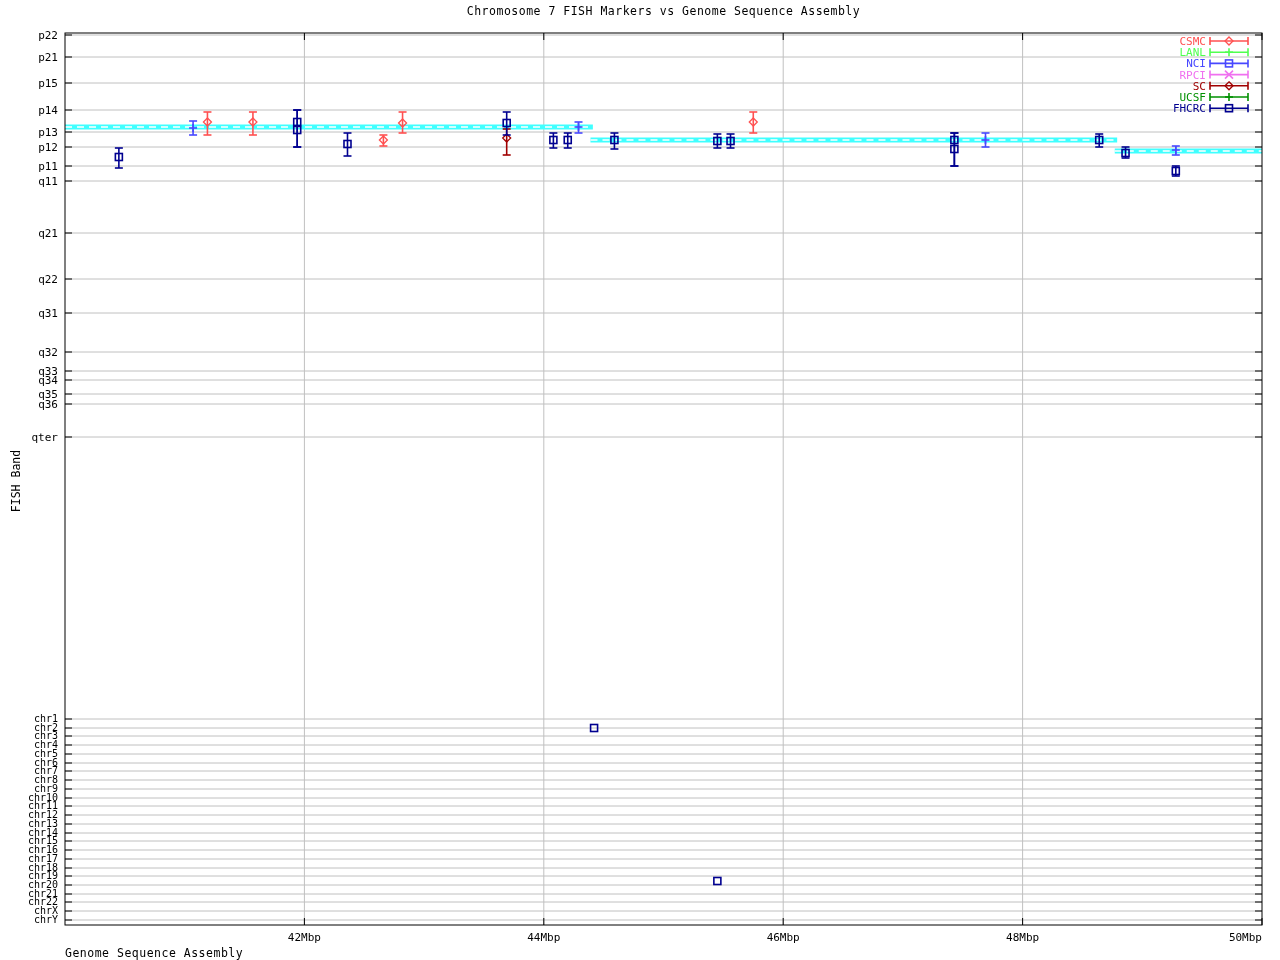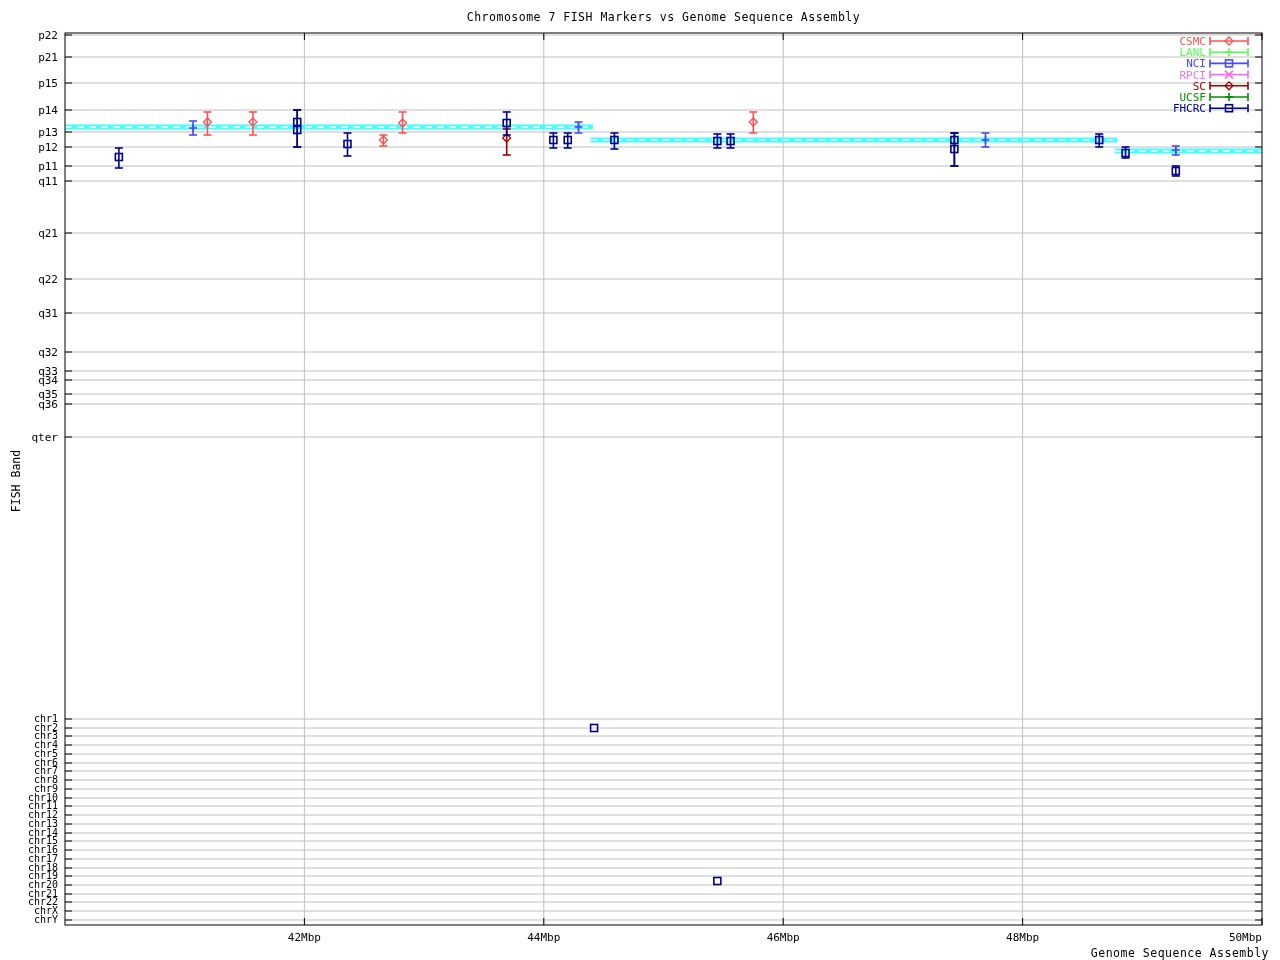--- a/index.html
+++ b/index.html
@@ -1,20 +1,20 @@
 <!DOCTYPE html>
 <html><head>
 <meta charset="utf-8">
 <style>
   html,body{margin:0;padding:0;background:#ffffff;width:1280px;height:960px;overflow:hidden;}
   body{font-family:"DejaVu Sans Mono","Liberation Mono",monospace;color:#000;}
   #chart-wrap{position:absolute;left:0;top:0;width:1280px;height:960px;}
   #plot-svg{position:absolute;left:0;top:0;}
-  .title-text{position:absolute;left:65px;top:10px;width:1197px;text-align:center;font-size:11.5px;letter-spacing:0.5px;}
-  .xlabel-text{position:absolute;left:72px;top:946px;width:1197px;text-align:right;font-size:11.5px;letter-spacing:0.5px;}
+  .title-text{position:absolute;left:65px;top:4px;width:1197px;text-align:center;font-size:11.5px;letter-spacing:0.5px;}
+  .xlabel-text{position:absolute;left:65px;top:946px;width:1197px;text-align:left;font-size:11.5px;letter-spacing:0.5px;}
   .ylabel-text{position:absolute;left:-34px;top:474px;width:100px;text-align:center;font-size:11.5px;transform:rotate(-90deg);}
 </style>
 </head>
 <body>
 
 <div id="chart-wrap">
   <svg id="plot-svg" width="1280" height="960">
       <line x1="65" x2="1262" y1="35" y2="35" stroke="#c0c0c0" stroke-width="1"></line>
       <line x1="65" x2="1262" y1="57" y2="57" stroke="#c0c0c0" stroke-width="1"></line>
       <line x1="65" x2="1262" y1="83" y2="83" stroke="#c0c0c0" stroke-width="1"></line>

